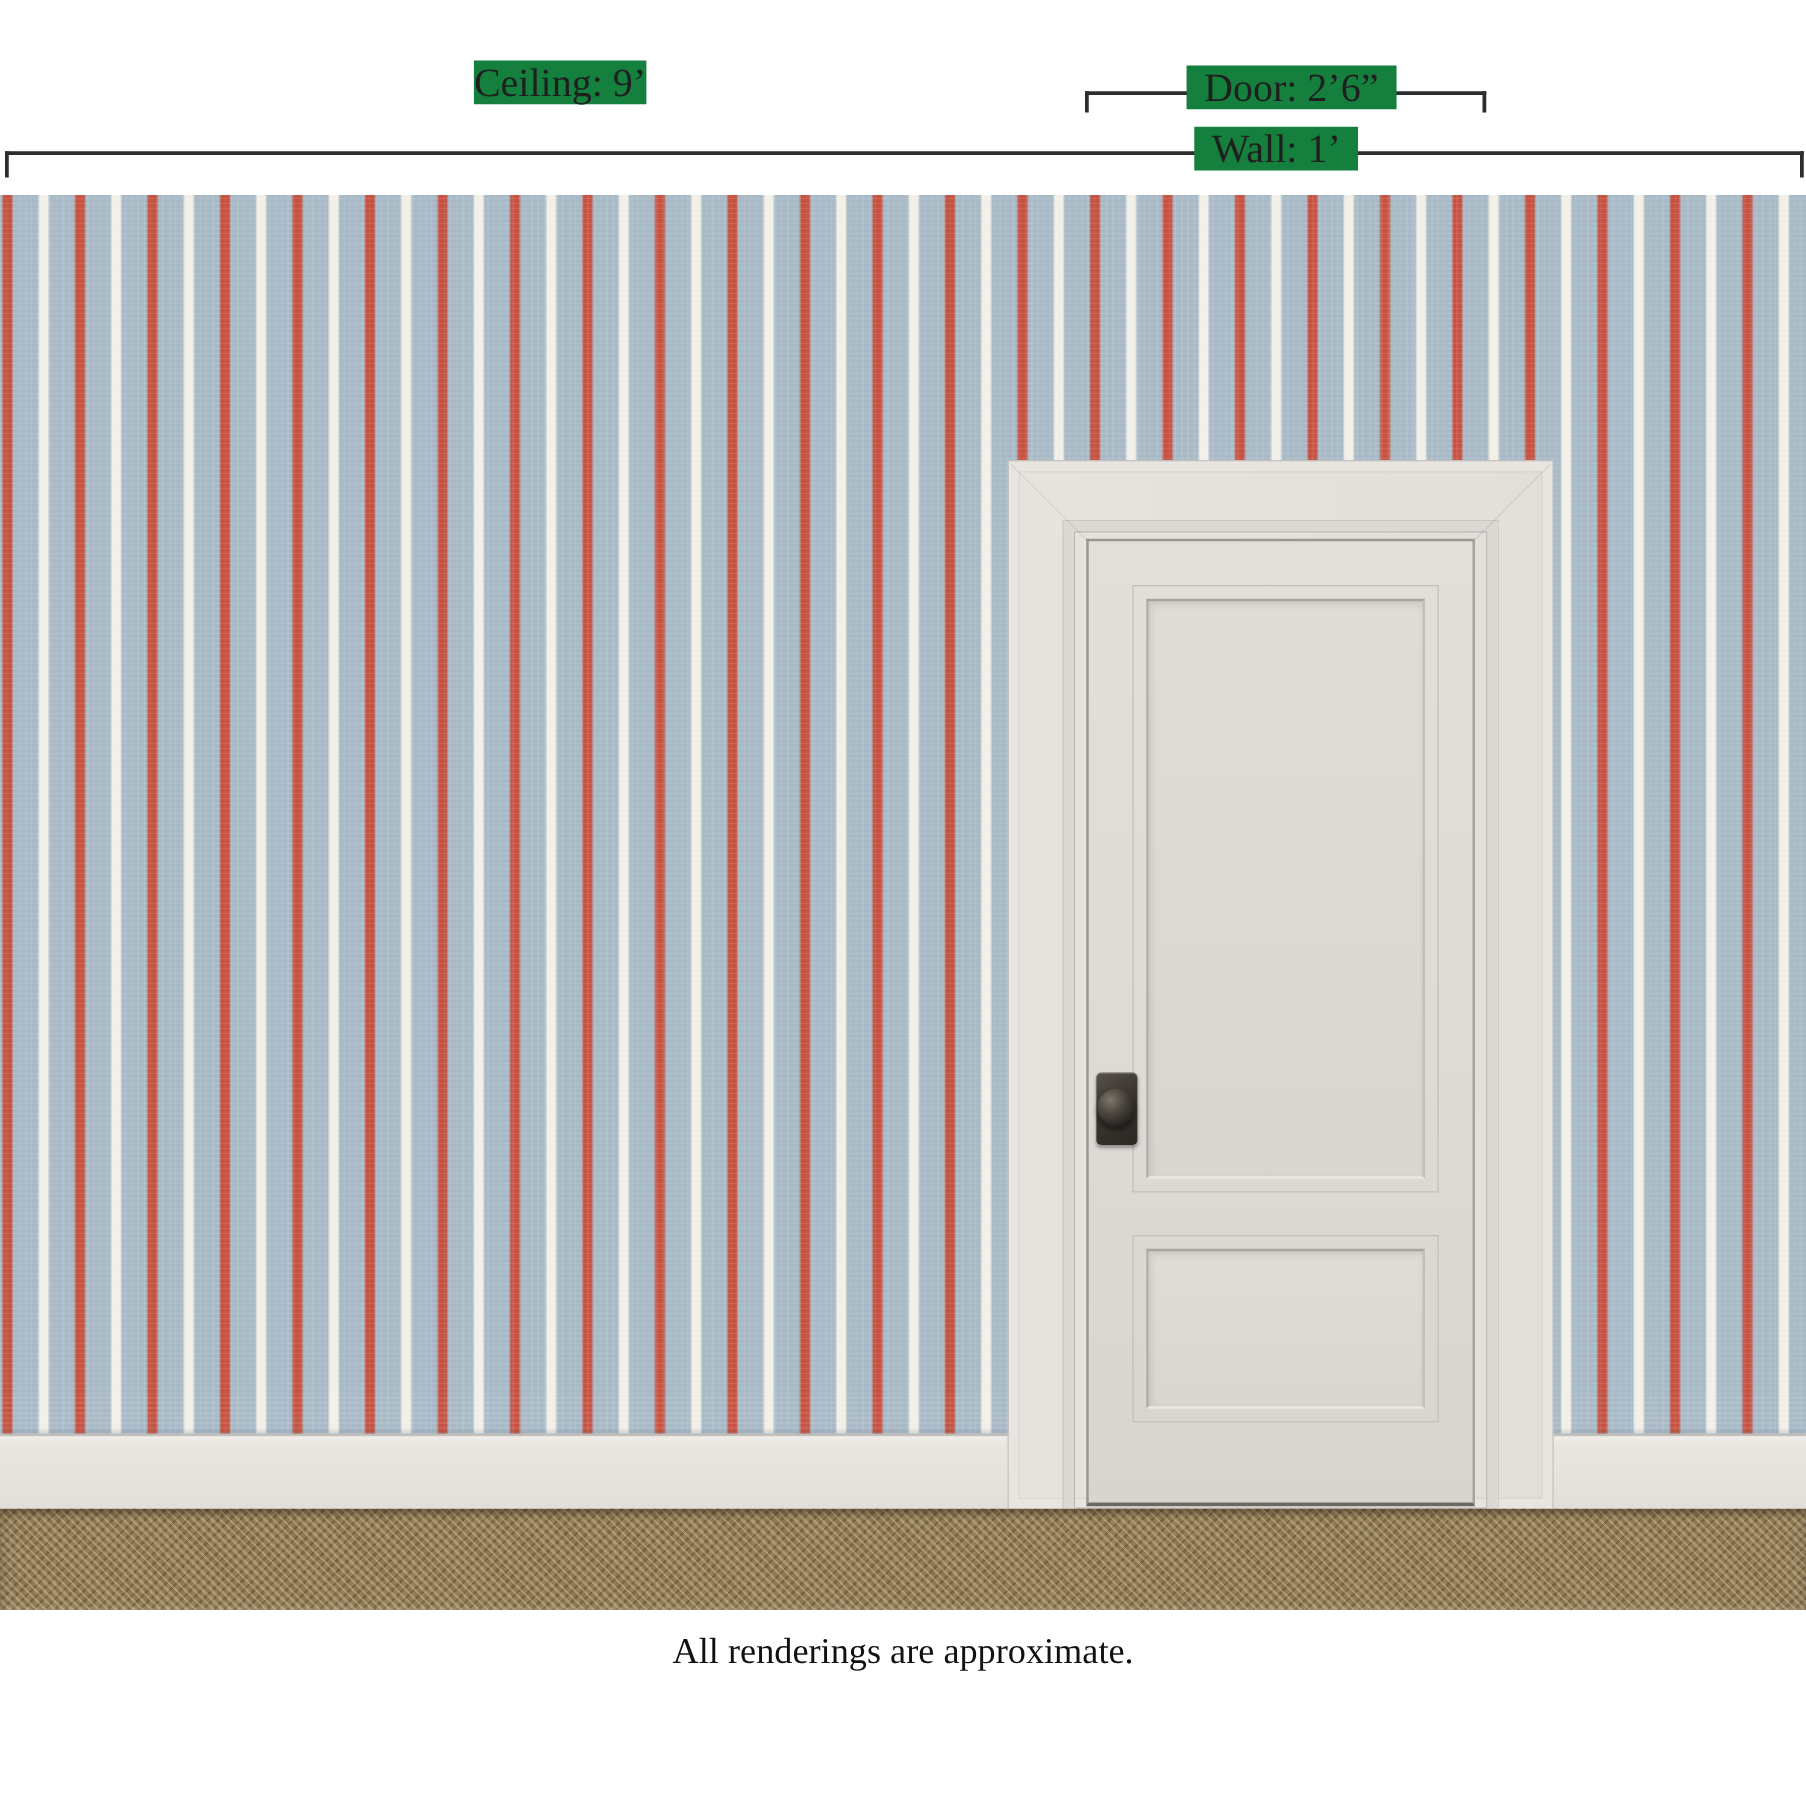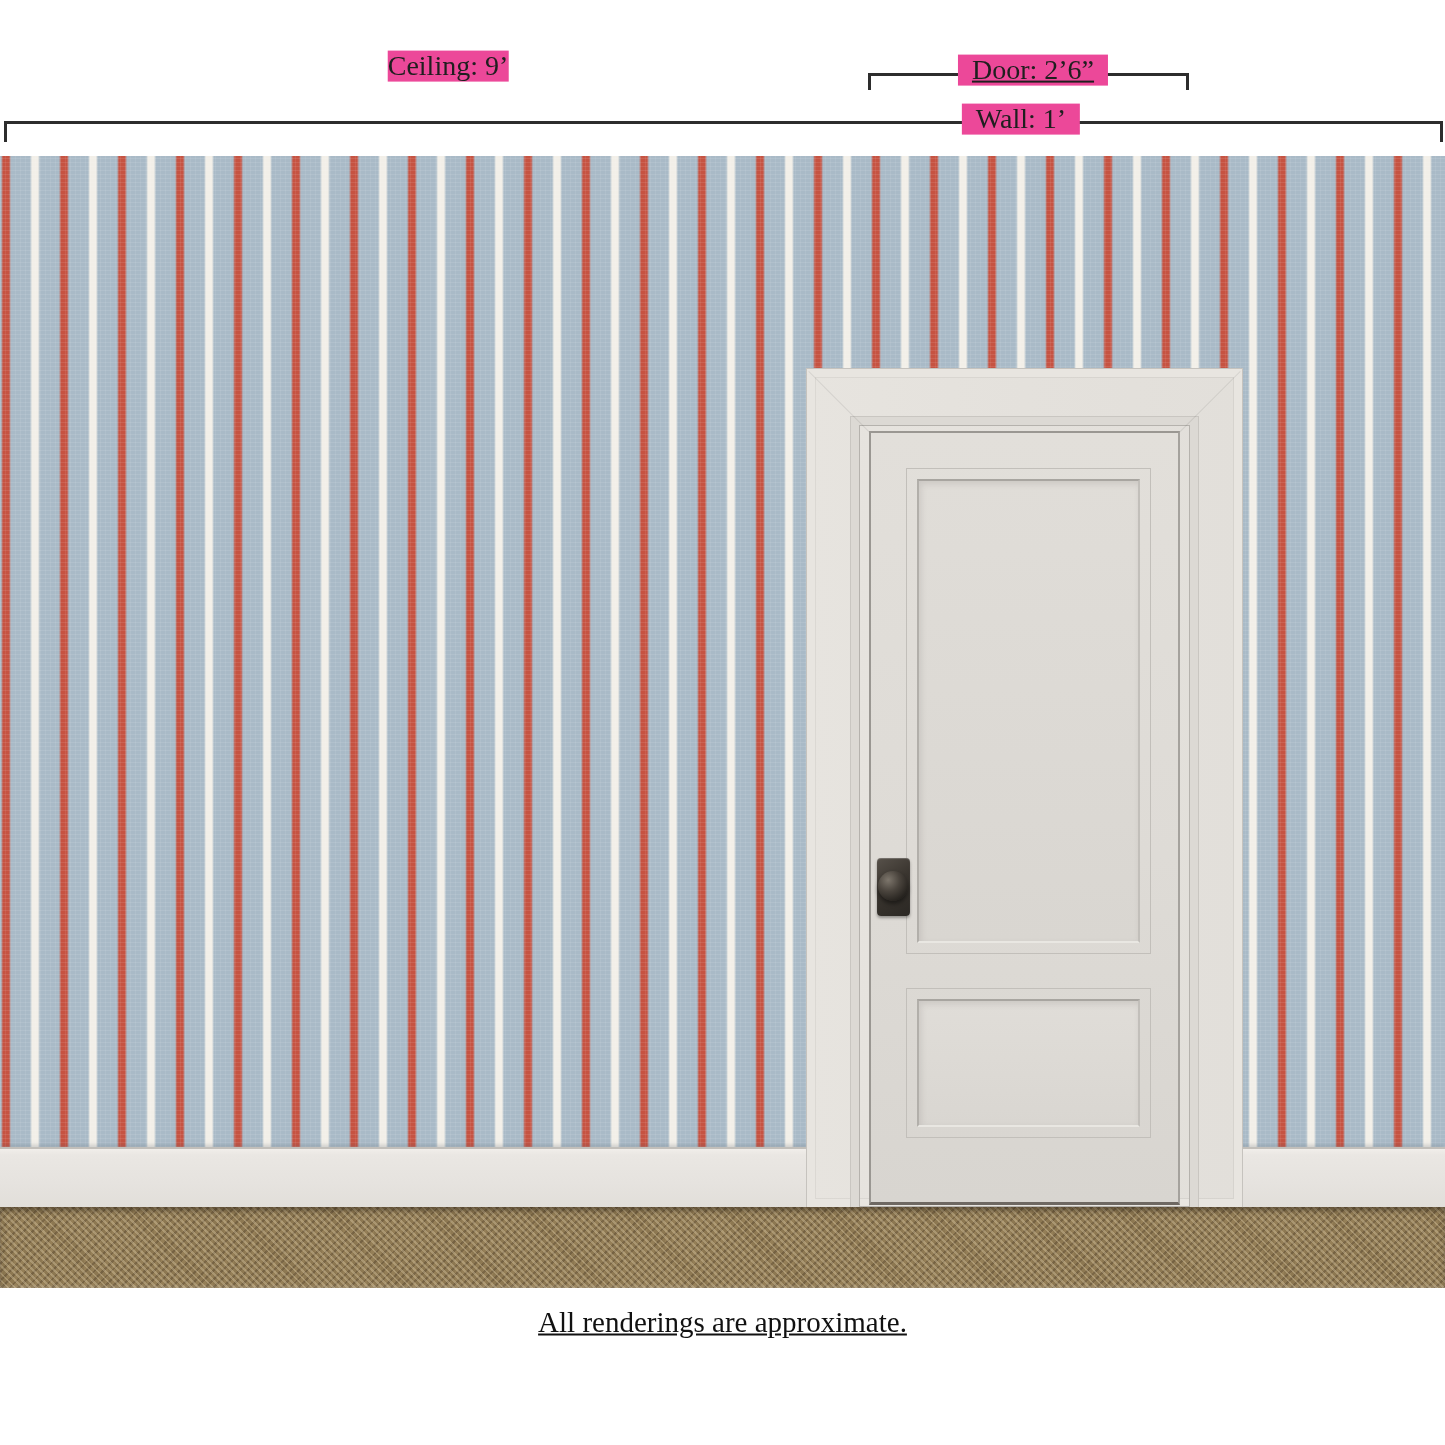--- a/index.html
+++ b/index.html
@@ -4,30 +4,30 @@
 <style>
   html,body{margin:0;padding:0;background:#fff;}
   .stage{
     position:relative;width:1445px;height:1445px;background:#ffffff;overflow:hidden;
     font-family:"Liberation Serif","DejaVu Serif",serif;color:#1f1f1f;
   }
 
   
   .dim-label{
     position:absolute;transform:translate(-50%,-50%);
-    font-size:28px;line-height:1.1;background:#ec4899;padding:0 14px;white-space:nowrap;
+    font-size:32px;line-height:1.1;background:#15803d;padding:0 14px;white-space:nowrap;
     color:#1f1f1f;z-index:30;
   }
   .ceiling-label{left:448px;top:66px;padding:0;}
   .door-bracket{
     position:absolute;left:868px;top:73px;width:315px;height:14px;
     border-top:3px solid #2d2d2d;border-left:3px solid #2d2d2d;border-right:3px solid #2d2d2d;
     z-index:25;
   }
-  .door-label{left:1033px;top:70px;text-decoration:underline;}
+  .door-label{left:1033px;top:70px;}
   .wall-line{
     position:absolute;left:4px;top:121px;width:1433px;height:18px;
     border-top:3px solid #2d2d2d;border-left:3px solid #2d2d2d;border-right:3px solid #2d2d2d;
     z-index:25;
   }
   .wall-label{left:1021px;top:119px;}
 
   
   .wall{
     position:absolute;left:0;top:156px;width:1445px;height:991px;
@@ -98,21 +98,21 @@
   }
   .knob{
     position:absolute;left:7px;top:438px;width:30px;height:30px;border-radius:50%;
     background:radial-gradient(circle at 34% 30%, #7d766c 0%, #4a443d 40%, #221f1b 80%, #14110e 100%);
     box-shadow:0 3px 4px rgba(0,0,0,0.45);
   }
 
   
   .footnote{
     position:absolute;left:50%;top:1322px;transform:translate(-50%,-50%);
-    font-size:29px;color:#111;white-space:nowrap;z-index:10;text-decoration:underline;
+    font-size:29px;color:#111;white-space:nowrap;z-index:10;
   }
 </style>
 </head>
 <body>
 
 <div class="stage">
 
   <div class="wall"></div>
 
   <div class="baseboard"></div>

